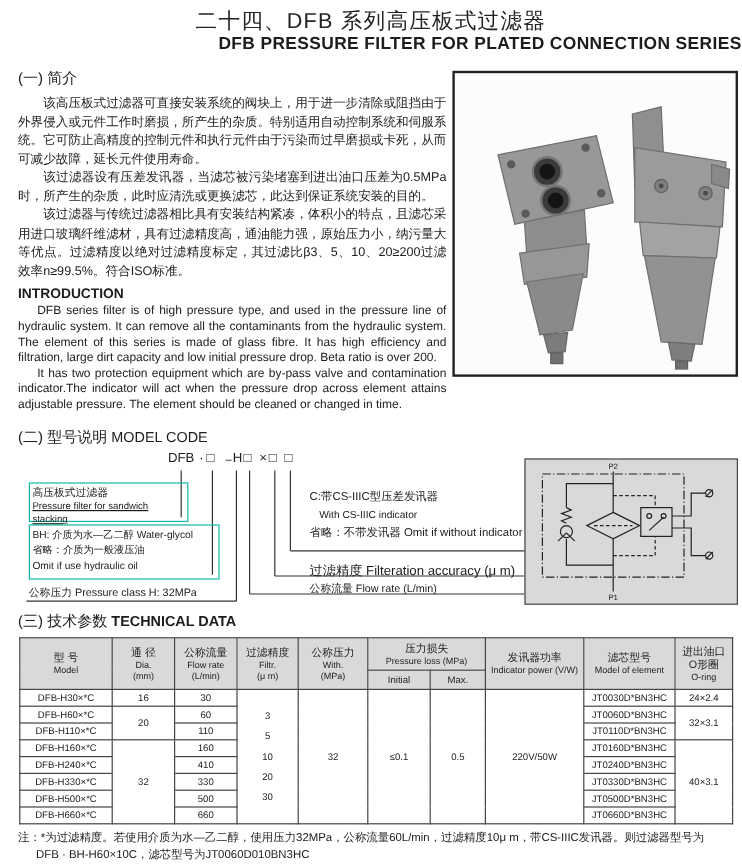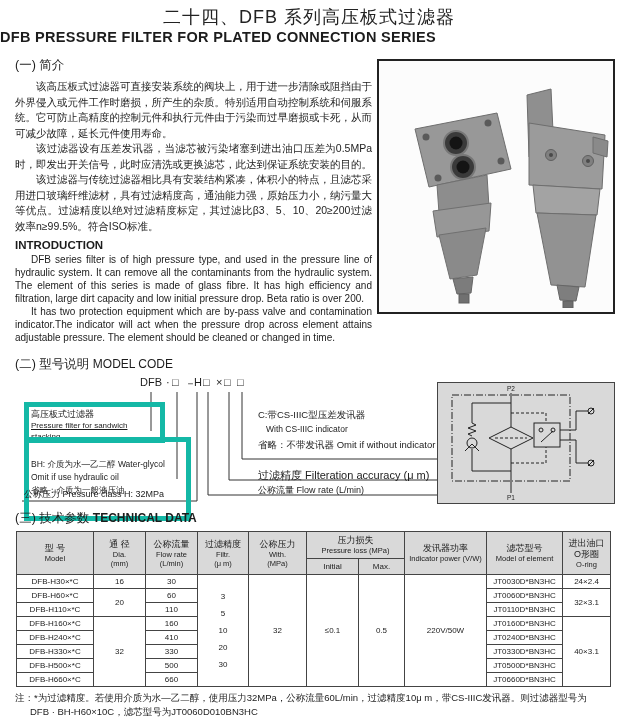--- a/index.html
+++ b/index.html
@@ -1,34 +1,34 @@
 <!DOCTYPE html>
 <html><head>
 <meta charset="utf-8">
 <style>
   html,body{margin:0;padding:0;background:#ffffff;}
   .page{position:relative;width:618px;height:721px;background:#ffffff;color:#1c1c1c;
         font-family:"Liberation Sans",sans-serif;overflow:hidden;}
   .abs{position:absolute;}
   .title-zh{top:5px;left:0;width:100%;text-align:center;font-size:18px;letter-spacing:1px;color:#222;}
-  .title-en{top:29px;left:0;width:100%;text-align:left;font-size:14.5px;font-weight:bold;letter-spacing:.3px;}
+  .title-en{top:29px;left:0;width:100%;text-align:right;font-size:14.5px;font-weight:bold;letter-spacing:.3px;}
   .intro{left:15px;top:57px;width:357px;}
   .sec-h{font-size:12.5px;margin:0 0 5px 0;font-weight:normal;}
   .p-zh{font-size:10.5px;line-height:15.5px;text-align:justify;text-indent:2em;margin:0;}
   .h-en{font-size:11.5px;font-weight:bold;margin:5px 0 2px 0;}
   .p-en{font-size:10px;line-height:13px;text-align:justify;text-indent:1.6em;margin:0;}
   .photo{left:377px;top:59px;width:234px;height:251px;border:2px solid #222;background:#fcfcfc;}
   .mc-head{left:15px;top:356px;font-size:12.5px;}
   .mc-head .en{font-weight:normal;font-size:12px;}
   .code-part{position:absolute;top:376px;font-size:11px;}
-  .lblbox{border:5px solid #14b8a6;}
+  .lblbox{border:1px solid #14b8a6;}
   .box1{left:24px;top:402px;width:127px;height:29px;padding:1px 2px;}
   .box1 .l1{font-size:9px;line-height:12px;}
   .box1 .l2{font-size:8px;line-height:11px;text-decoration:underline;}
-  .box2{left:24px;top:437px;width:153px;height:42px;padding:16px 2px;}
+  .box2{left:24px;top:437px;width:153px;height:42px;padding:1px 2px;}
   .box2 div{font-size:8.5px;line-height:13px;}
   .lbl-press{left:24px;top:488px;font-size:9px;}
   .clabel{left:258px;top:407px;font-size:9.5px;line-height:15px;}
   .clabel .en{font-size:8.5px;padding-left:8px;}
   .lbl-acc{left:258px;top:468px;font-size:11px;}
   .lbl-flow{left:258px;top:484px;font-size:9px;}
   .schem{left:437px;top:382px;width:176px;height:120px;background:#d9d9d9;border:1px solid #444;}
   .tech-head{left:15px;top:510px;font-size:12.5px;}
   .tech-head .en{font-weight:bold;font-size:12px;}
   table.tech{position:absolute;left:16px;top:531px;border-collapse:collapse;table-layout:fixed;}
@@ -48,21 +48,21 @@
 <body>
 
 <div class="page">
 
   <div class="abs title-zh">二十四、DFB 系列高压板式过滤器</div>
   <div class="abs title-en">DFB PRESSURE FILTER FOR PLATED CONNECTION SERIES</div>
 
   <div class="abs intro">
     <div class="sec-h">(一) 简介</div>
     <p class="p-zh">该高压板式过滤器可直接安装系统的阀块上，用于进一步清除或阻挡由于外界侵入或元件工作时磨损，所产生的杂质。特别适用自动控制系统和伺服系统。它可防止高精度的控制元件和执行元件由于污染而过早磨损或卡死，从而可减少故障，延长元件使用寿命。</p>
-    <p class="p-zh">该过滤器设有压差发讯器，当滤芯被污染堵塞到进出油口压差为0.5MPa时，即发出开关信号，此时应清洗或更换滤芯，此达到保证系统安装的目的。</p>
+    <p class="p-zh">该过滤器设有压差发讯器，当滤芯被污染堵塞到进出油口压差为0.5MPa时，所产生的杂质，此时应清洗或更换滤芯，此达到保证系统安装的目的。</p>
     <p class="p-zh">该过滤器与传统过滤器相比具有安装结构紧凑，体积小的特点，且滤芯采用进口玻璃纤维滤材，具有过滤精度高，通油能力强，原始压力小，纳污量大等优点。过滤精度以绝对过滤精度标定，其过滤比β3、5、10、20≥200过滤效率n≥99.5%。符合ISO标准。</p>
     <div class="h-en">INTRODUCTION</div>
     <p class="p-en">DFB series filter is of high pressure type, and used in the pressure line of hydraulic system. It can remove all the contaminants from the hydraulic system. The element of this series is made of glass fibre. It has high efficiency and filtration, large dirt capacity and low initial pressure drop. Beta ratio is over 200.</p>
     <p class="p-en">It has two protection equipment which are by-pass valve and contamination indicator.The indicator will act when the pressure drop across element attains adjustable pressure. The element should be cleaned or changed in time.</p>
   </div>
 
   <div class="abs photo">
     <svg width="230" height="247" viewBox="0 0 230 247">
 
       <polygon points="36,68 118,52 132,108 50,126" fill="#989898" stroke="#6e6e6e" stroke-width="1"></polygon>
@@ -123,22 +123,22 @@
       <line x1="242" y1="99" x2="560" y2="99"></line>
     </g>
   </svg>
 
   <div class="abs lblbox box1">
     <div class="l1">高压板式过滤器</div>
     <div class="l2">Pressure filter for sandwich stacking</div>
   </div>
   <div class="abs lblbox box2">
     <div>BH: 介质为水—乙二醇 Water-glycol</div>
+    <div>省略：介质为一般液压油</div>
     <div>Omit if use hydraulic oil</div>
-    <div>省略：介质为一般液压油</div>
   </div>
   <div class="abs lbl-press">公称压力 Pressure class  H: 32MPa</div>
 
   <div class="abs clabel">
     <div>C:带CS-IIIC型压差发讯器</div>
     <div class="en">With CS-IIIC indicator</div>
     <div>省略：不带发讯器 Omit if without indicator</div>
   </div>
   <div class="abs lbl-acc">过滤精度 Filteration accuracy (μ m)</div>
   <div class="abs lbl-flow">公称流量 Flow rate (L/min)</div>

